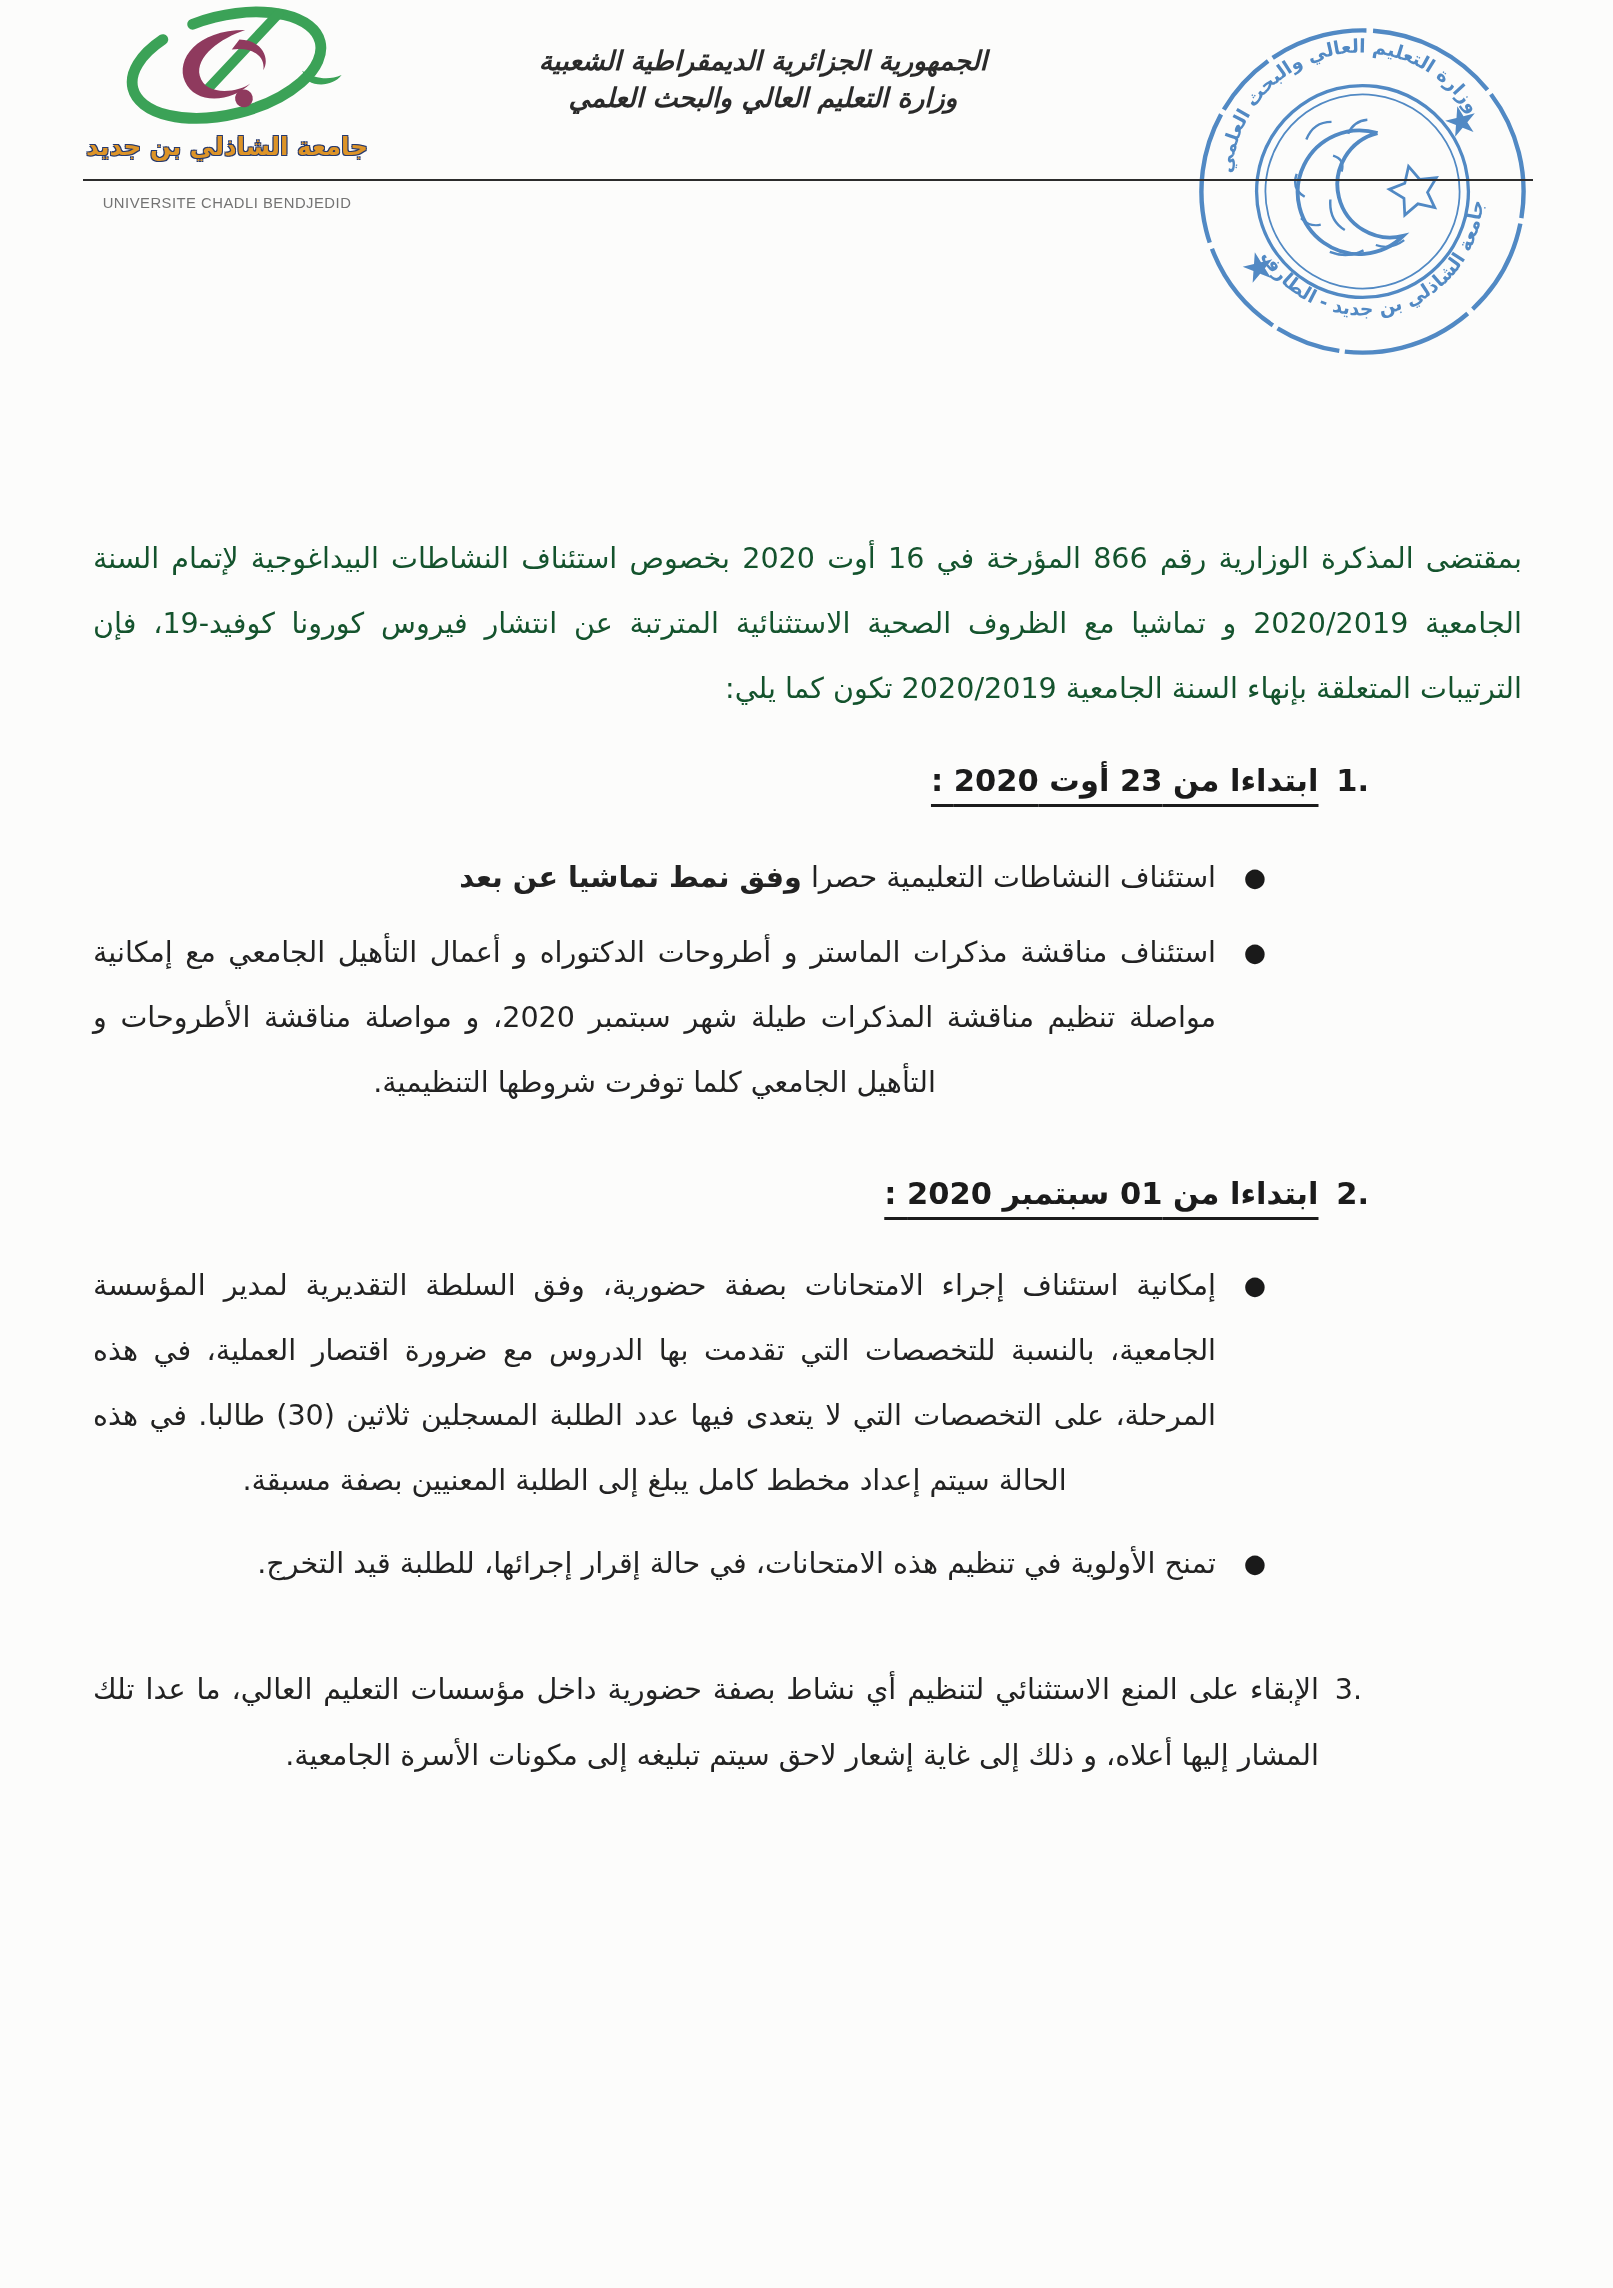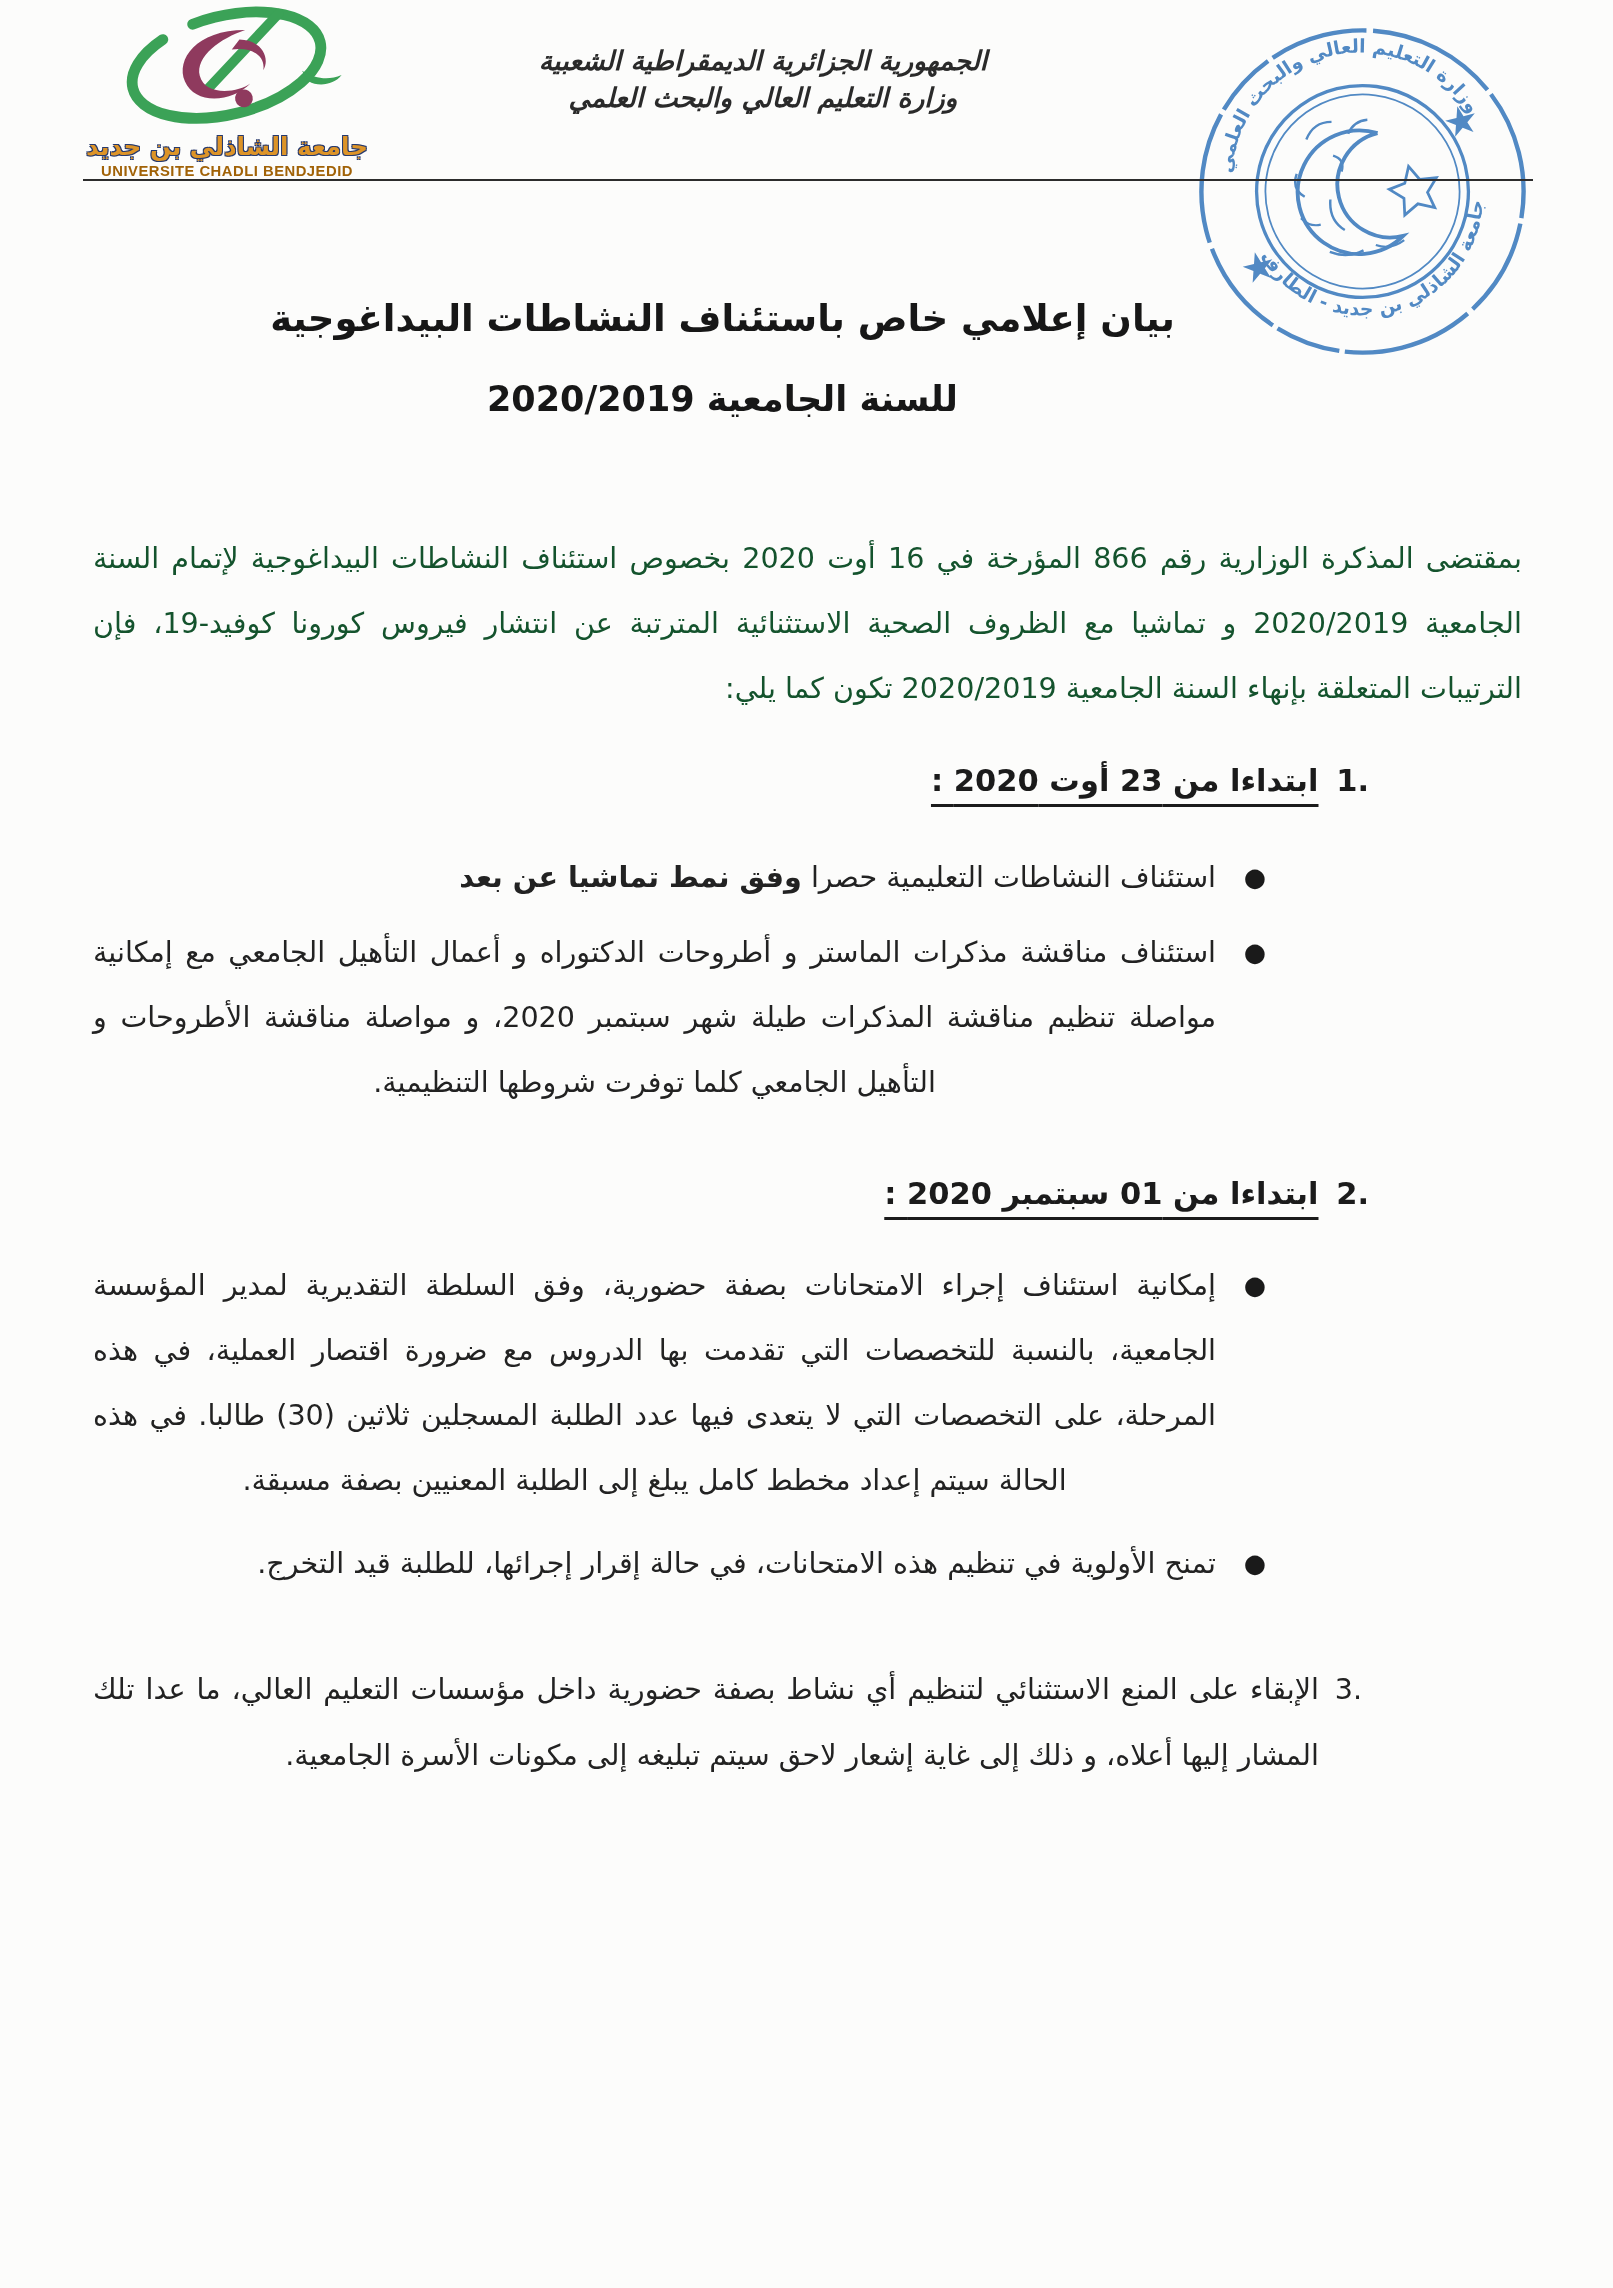--- a/index.html
+++ b/index.html
@@ -11,21 +11,21 @@
   }
   
   .logo { position:absolute; left:85px; top:5.9px; width:286px; text-align:center; }
   .logo-emblem { display:block; margin:0 auto; }
   .logo-ar {
     font-size:24.6px; font-weight:bold; color:#e09а32; letter-spacing:0px;
     color:#dd9428;
     text-shadow:1px 1px 0 #273a6e, -1px 1px 0 #273a6e, 1px -1px 0 #273a6e, -1px -1px 0 #273a6e;
     line-height:29.6px;
   }
-  .logo-fr { font-size:14.8px; font-weight:bold; color:#a16207; letter-spacing:0.5px; line-height:21.7px; font-family:"Liberation Sans","DejaVu Sans",sans-serif; }
+  .logo-fr { font-size:14.8px; font-weight:normal; color:#737373; letter-spacing:0.5px; line-height:21.7px; font-family:"Liberation Sans","DejaVu Sans",sans-serif;margin-top:32px; }
   .ministry {
     position:absolute; top:13px; left:424px; width:680px; text-align:center;
     font-weight:bold; font-style:italic; font-size:26.6px; line-height:37px; color:#2a2a2a;margin-top:29px;
   }
   .stamp { position:absolute; left:1198px; top:25.6px; opacity:.92; }
   .header-rule {
     position:absolute; top:179px; left:84px; width:1450px; height:0;
     border-top:2px solid #2c2c2c; z-index:5;
   }
   
@@ -116,24 +116,20 @@
 
       <g fill="#2e72b8" stroke="none" font-size="17" font-weight="bold" font-family="DejaVu Sans, sans-serif">
         <text><textPath href="#arcTop" startOffset="50%" text-anchor="middle">وزارة التعليم العالي والبحث العلمي</textPath></text>
         <text><textPath href="#arcBottom" startOffset="50%" text-anchor="middle">جامعة الشاذلي بن جديد - الطارف</textPath></text>
       </g>
     </g>
   </svg>
 
   <div class="header-rule"></div>
 
-  <div class="doc-title">
-    <div class="t1">بيان إعلامي خاص باستئناف النشاطات البيداغوجية</div>
-    <div class="t2">للسنة الجامعية 2020/2019</div>
-  </div>
 
   <p class="intro">بمقتضى المذكرة الوزارية رقم 866 المؤرخة في 16 أوت 2020 بخصوص استئناف النشاطات البيداغوجية لإتمام السنة الجامعية 2020/2019 و تماشيا مع الظروف الصحية الاستثنائية المترتبة عن انتشار فيروس كورونا كوفيد-19، فإن الترتيبات المتعلقة بإنهاء السنة الجامعية 2020/2019 تكون كما يلي:</p>
 
   <div class="sec-head sh1">
     <span class="num">1.</span>
     <span class="txt">ابتداءا من 23 أوت 2020 :</span>
   </div>
 
   <div class="bullet b1">
     <span class="dot">●</span>

